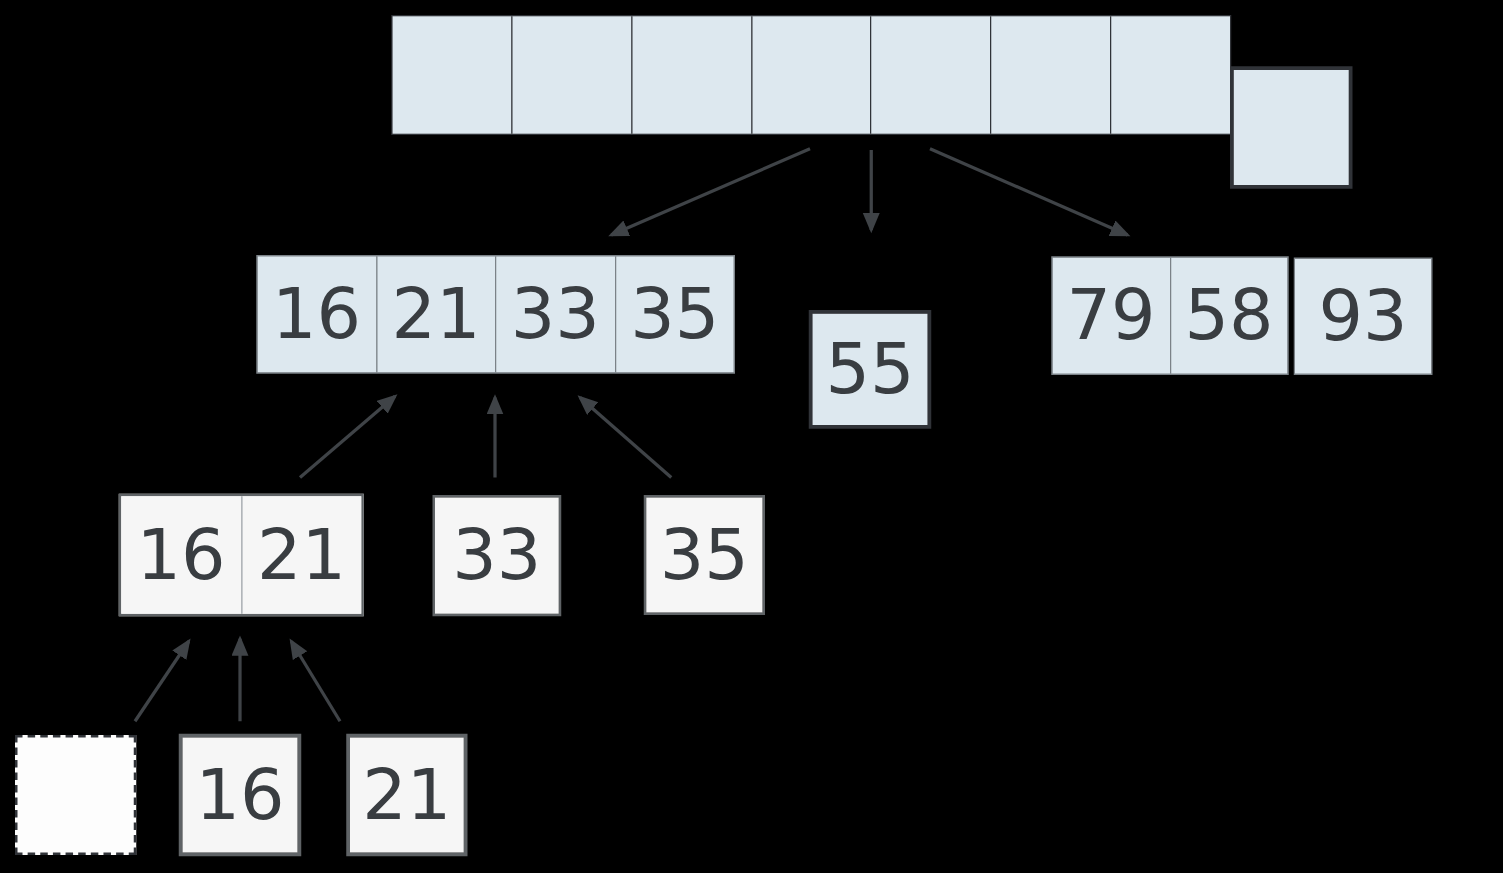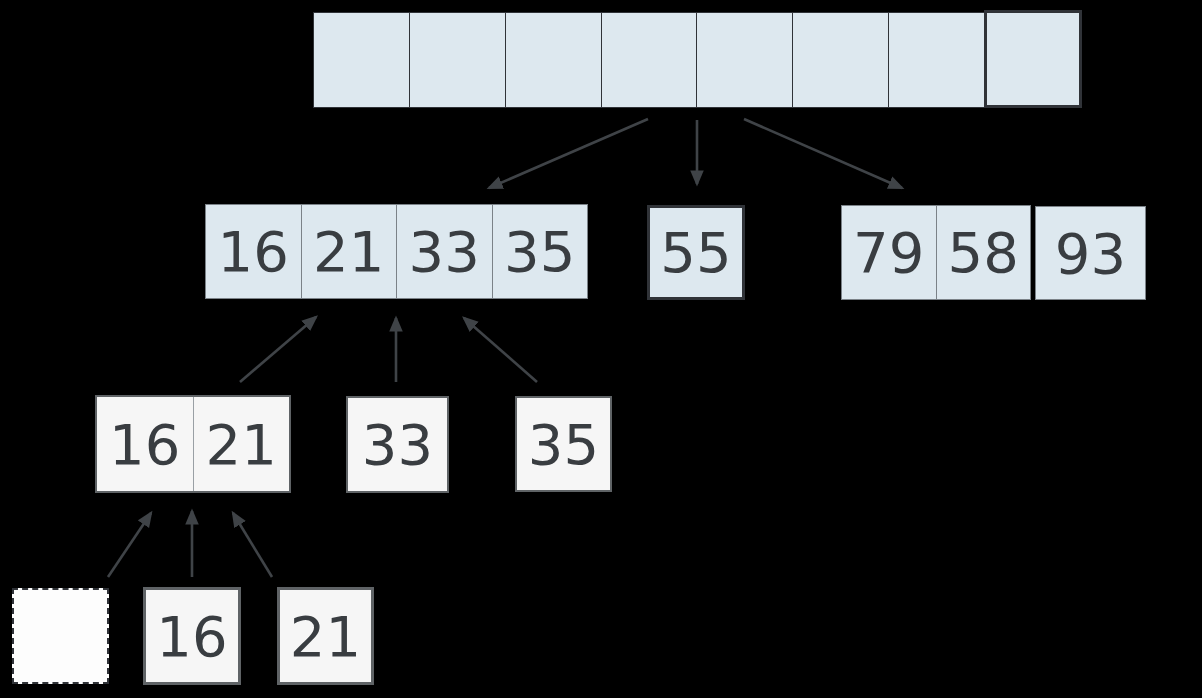--- a/index.html
+++ b/index.html
@@ -22,21 +22,21 @@
     user-select: none;
   }
   .blue  { background: var(--cell-blue); }
   .white { background: var(--cell-white); }
 
   
   .row-top { border: 1px solid var(--border-dark); }
   .row-top .cell + .cell { border-left: 1px solid var(--border-dark); }
 
   
-  .thick-dark { border: 3px solid var(--border-dark); }
+  .thick-dark { border: 3px solid var(--border-dark); margin-top: 43px; }
 
   
   .row-blue { border: 1px solid var(--border-gray); }
   .row-blue .cell + .cell { border-left: 1px solid var(--border-gray); }
 
   
   .box-white-2 { border: 2px solid var(--border-mid); }
   .box-white-2 .cell + .cell { border-left: 1px solid var(--divider-light); }
 
   

